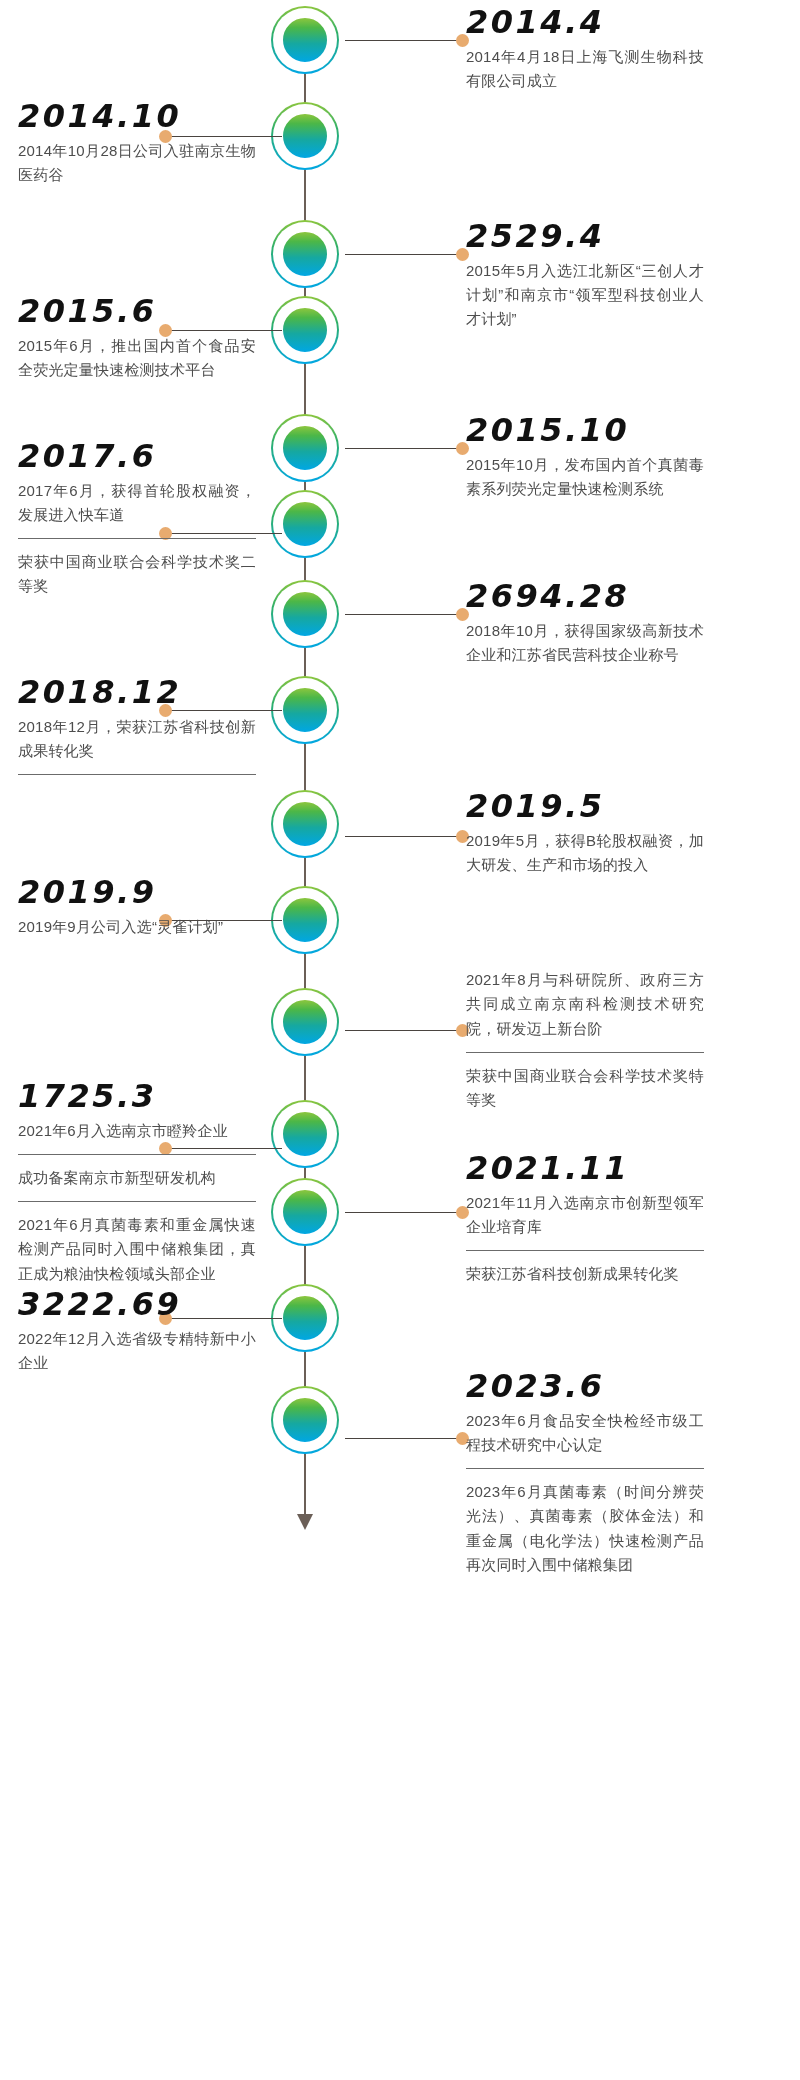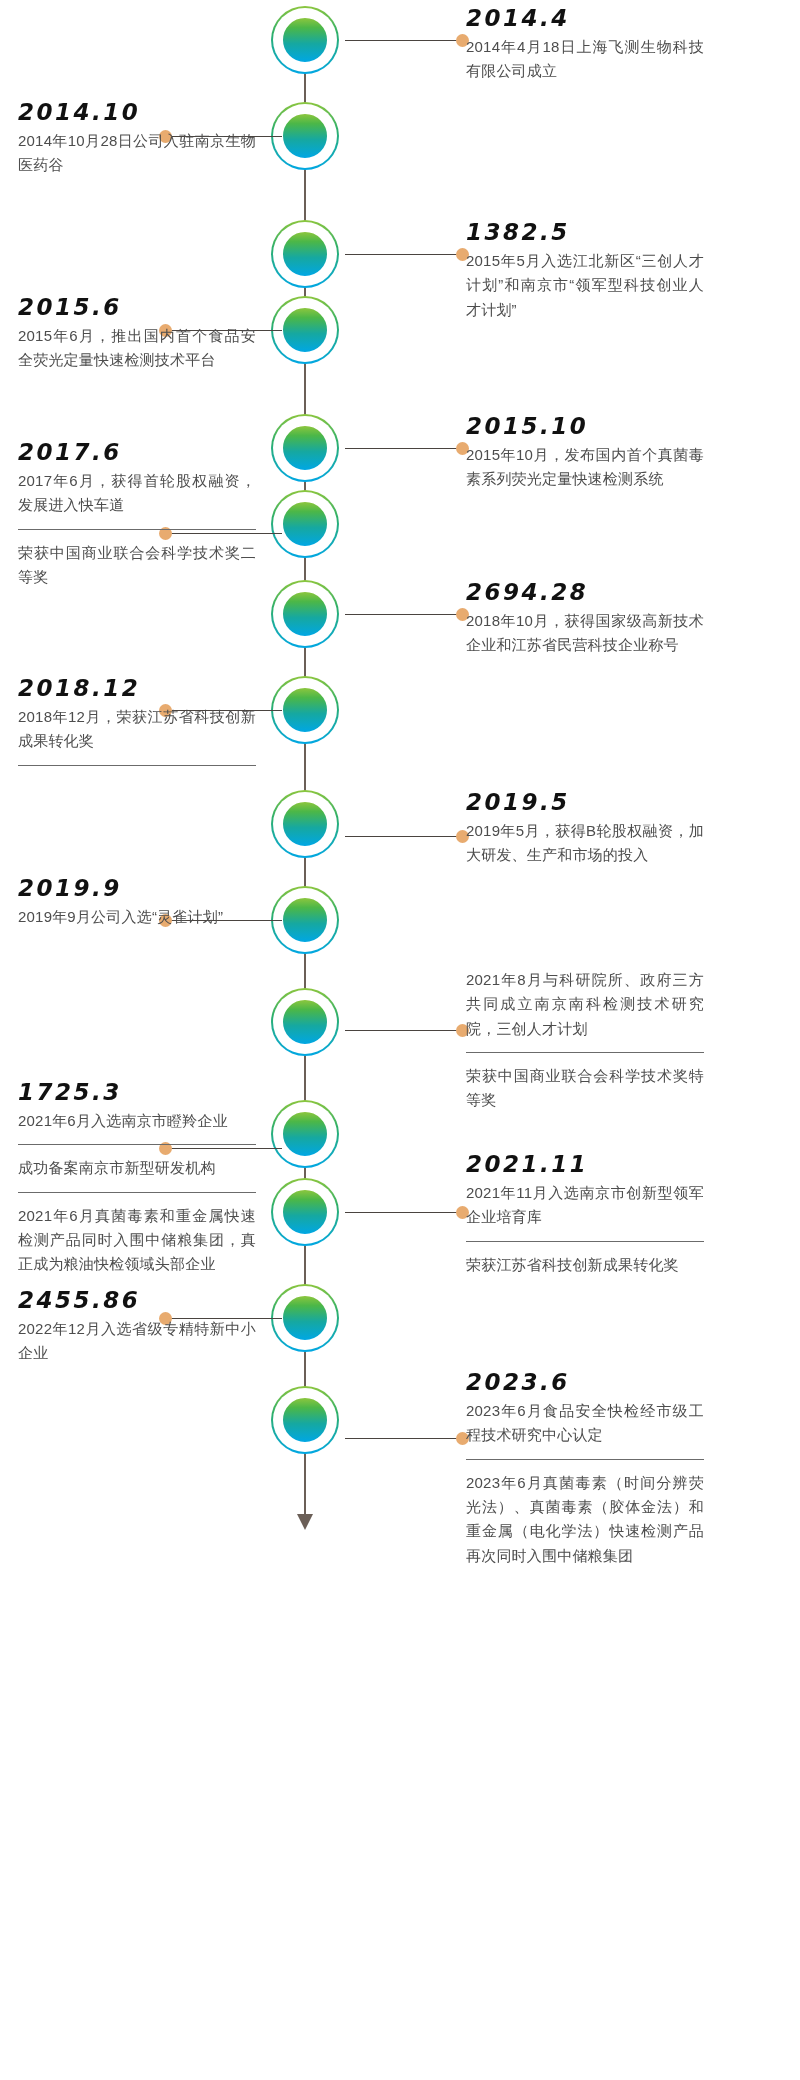--- a/index.html
+++ b/index.html
@@ -80,21 +80,21 @@
     background:#e8ab6f;
   }
   
   .block{ position:absolute; width:238px; }
   .block.left{ left:18px; text-align:left; }
   .block.right{ left:466px; text-align:left; }
   .year{
     font-family:"DejaVu Sans",sans-serif;
     font-style:italic;
     font-weight:700;
-    font-size:23px;
+    font-size:32px;
     letter-spacing:2.5px;
     color:#111111;
     line-height:1.05;
     margin-bottom:5px;
     white-space:nowrap;
   }
   .desc{
     font-size:15px;
     line-height:1.62;
     color:#4d4d4d;
@@ -130,21 +130,21 @@
       <div class="dot" style="top: 130px; left: 159px;"></div>
       <div class="block left" style="top: 100px;">
         <div class="year">2014.10</div>
         <div class="desc">2014年10月28日公司入驻南京生物医药谷</div>
       </div>
       <div class="ring" style="top: 220px;"></div>
       <div class="node" style="top: 226px;"></div>
       <div class="stem right" style="top: 254px; width: 117px; left: 345px;"></div>
       <div class="dot" style="top: 248px; left: 456px;"></div>
       <div class="block right" style="top: 220px;">
-        <div class="year">1382.5</div>
+        <div class="year">2529.4</div>
         <div class="desc">2015年5月入选江北新区“三创人才计划”和南京市“领军型科技创业人才计划”</div>
       </div>
       <div class="ring" style="top: 296px;"></div>
       <div class="node" style="top: 302px;"></div>
       <div class="stem left" style="top: 330px; width: 117px; left: 165px;"></div>
       <div class="dot" style="top: 324px; left: 159px;"></div>
       <div class="block left" style="top: 295px;">
         <div class="year">2015.6</div>
         <div class="desc">2015年6月，推出国内首个食品安全荧光定量快速检测技术平台</div>
       </div>
@@ -197,21 +197,21 @@
       <div class="dot" style="top: 914px; left: 159px;"></div>
       <div class="block left" style="top: 876px;">
         <div class="year">2019.9</div>
         <div class="desc">2019年9月公司入选“灵雀计划”</div>
       </div>
       <div class="ring" style="top: 988px;"></div>
       <div class="node" style="top: 994px;"></div>
       <div class="stem right" style="top: 1030px; width: 117px; left: 345px;"></div>
       <div class="dot" style="top: 1024px; left: 456px;"></div>
       <div class="block right" style="top: 968px;">
-        <div class="desc">2021年8月与科研院所、政府三方共同成立南京南科检测技术研究院，三创人才计划</div>
+        <div class="desc">2021年8月与科研院所、政府三方共同成立南京南科检测技术研究院，研发迈上新台阶</div>
         <div class="divider"></div>
         <div class="desc">荣获中国商业联合会科学技术奖特等奖</div>
       </div>
       <div class="ring" style="top: 1100px;"></div>
       <div class="node" style="top: 1106px;"></div>
       <div class="stem left" style="top: 1148px; width: 117px; left: 165px;"></div>
       <div class="dot" style="top: 1142px; left: 159px;"></div>
       <div class="block left" style="top: 1080px;">
         <div class="year">1725.3</div>
         <div class="desc">2021年6月入选南京市瞪羚企业</div>
@@ -228,21 +228,21 @@
         <div class="year">2021.11</div>
         <div class="desc">2021年11月入选南京市创新型领军企业培育库</div>
         <div class="divider"></div>
         <div class="desc">荣获江苏省科技创新成果转化奖</div>
       </div>
       <div class="ring" style="top: 1284px;"></div>
       <div class="node" style="top: 1290px;"></div>
       <div class="stem left" style="top: 1318px; width: 117px; left: 165px;"></div>
       <div class="dot" style="top: 1312px; left: 159px;"></div>
       <div class="block left" style="top: 1288px;">
-        <div class="year">2455.86</div>
+        <div class="year">3222.69</div>
         <div class="desc">2022年12月入选省级专精特新中小企业</div>
       </div>
       <div class="ring" style="top: 1386px;"></div>
       <div class="node" style="top: 1392px;"></div>
       <div class="stem right" style="top: 1438px; width: 117px; left: 345px;"></div>
       <div class="dot" style="top: 1432px; left: 456px;"></div>
       <div class="block right" style="top: 1370px;">
         <div class="year">2023.6</div>
         <div class="desc">2023年6月食品安全快检经市级工程技术研究中心认定</div>
         <div class="divider"></div>

